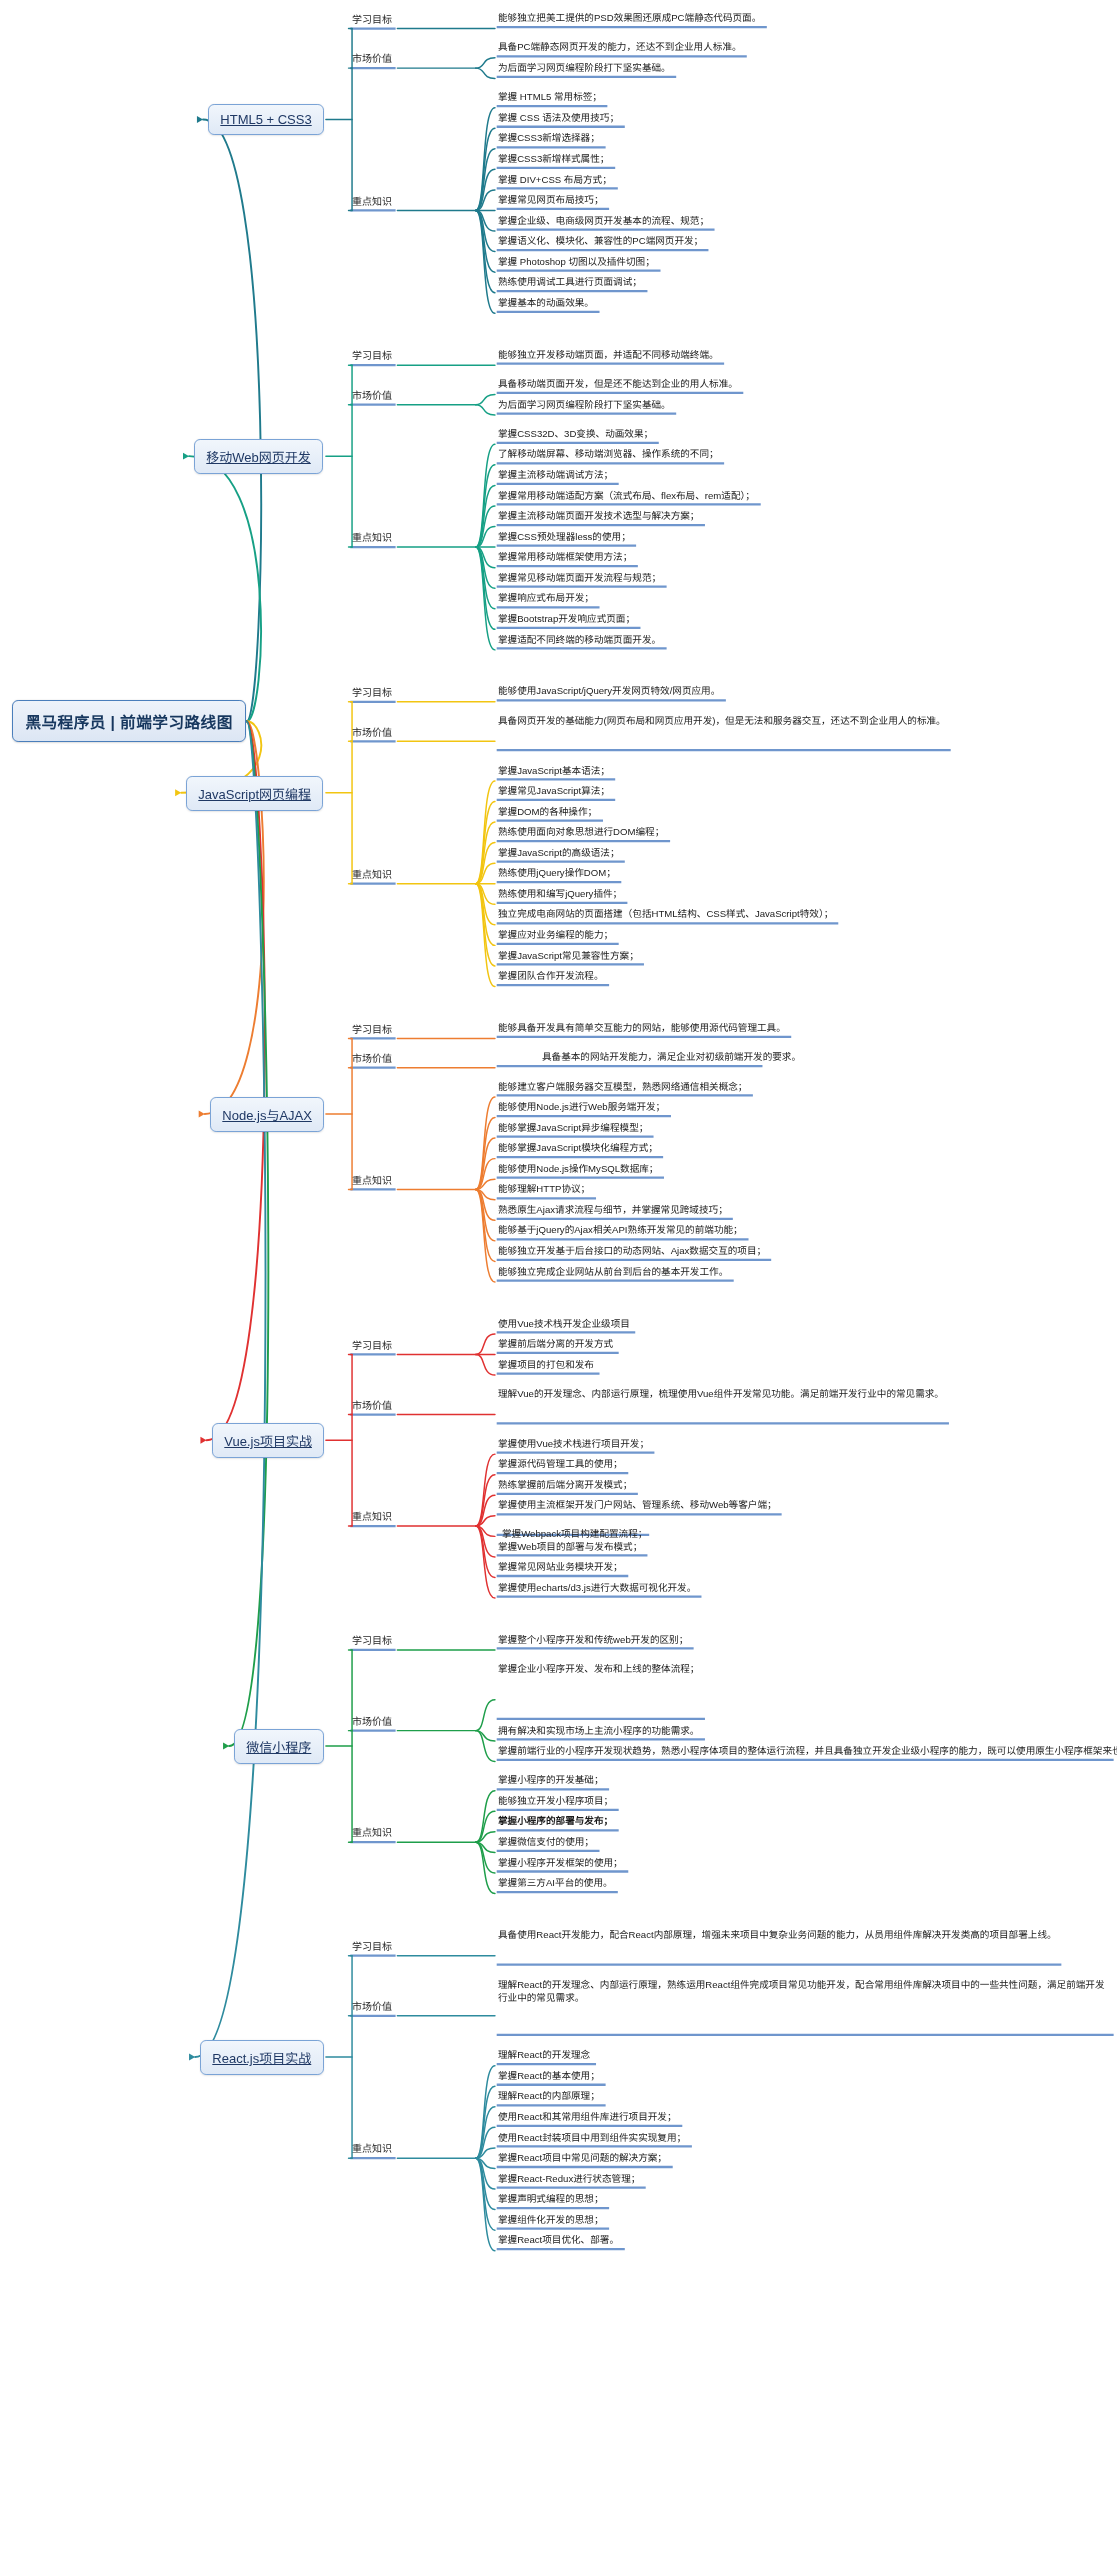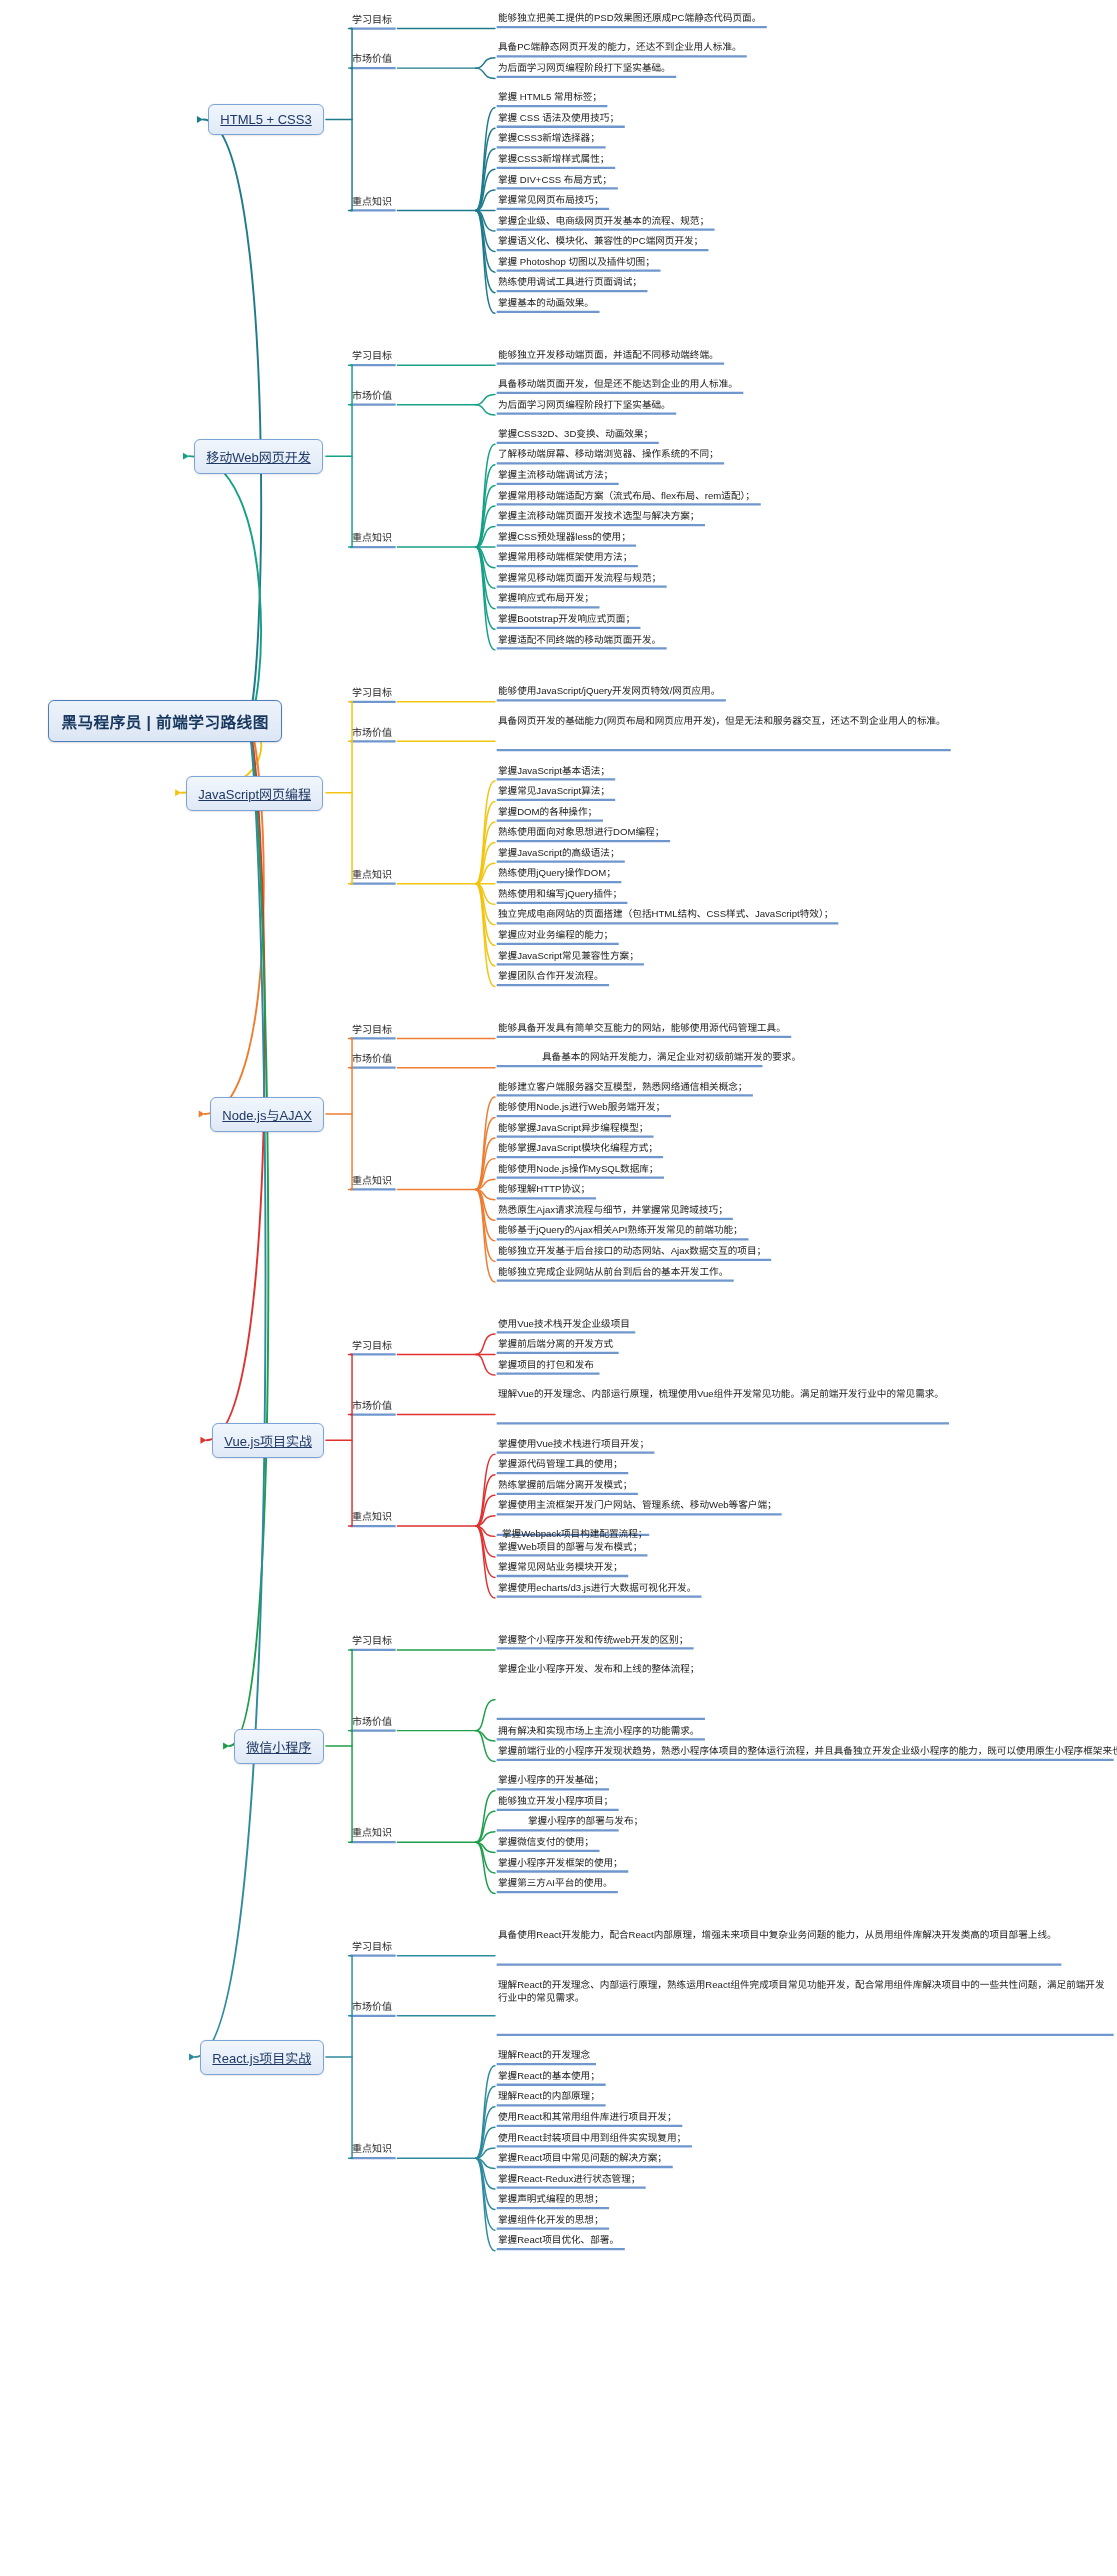--- a/index.html
+++ b/index.html
@@ -19,21 +19,20 @@
     padding:8.7px 12.2px;
     border:1.4px solid #4a7ebb;
     border-radius:6.1px;
     background:linear-gradient(to bottom,#eef3fa 0%,#dce6f4 100%);
     font-size:15.7px;
     font-weight:700;
     color:#17375e;
     white-space:nowrap;
     letter-spacing:0.4px;
     box-shadow:0 0.9px 1.7px rgba(0,0,0,.14);
-    margin-left:36px;
   }
 
   
   .stage-node{
     position:absolute;
     box-sizing:border-box;
     padding:7px 11.3px;
     border:1.2px solid #7aa3d6;
     border-radius:6.1px;
     background:linear-gradient(to bottom,#f1f6fc 0%,#dfe9f6 100%);
@@ -410,21 +409,21 @@
     <div class="cat-label" style="left: 352px; top: 1511px;">重点知识</div>
     <div class="stage-node" style="visibility: visible; left: 212px; top: 1423px;">Vue.js项目实战</div>
     <div class="leaf" style="left: 498px; top: 1634px; max-width: 610px;">掌握整个小程序开发和传统web开发的区别；</div>
     <div class="cat-label" style="left: 352px; top: 1635px;">学习目标</div>
     <div class="leaf wrap" style="left: 498px; top: 1663px; max-width: 610px;">掌握企业小程序开发、发布和上线的整体流程；</div>
     <div class="leaf" style="left: 498px; top: 1725px; max-width: 610px;">拥有解决和实现市场上主流小程序的功能需求。</div>
     <div class="leaf" style="left: 498px; top: 1745px; max-width: 610px;">掌握前端行业的小程序开发现状趋势，熟悉小程序体项目的整体运行流程，并且具备独立开发企业级小程序的能力，既可以使用原生小程序框架来也可以使用小程序框架来完成项目。</div>
     <div class="cat-label" style="left: 352px; top: 1716px;">市场价值</div>
     <div class="leaf" style="left: 498px; top: 1774px; max-width: 610px;">掌握小程序的开发基础；</div>
     <div class="leaf" style="left: 498px; top: 1795px; max-width: 610px;">能够独立开发小程序项目；</div>
-    <div class="leaf" style="left: 528px; top: 1815px; max-width: 610px;">掌握小程序的部署与发布；</div>
+    <div class="leaf" style="left: 498px; top: 1815px; max-width: 610px; font-weight: bold;">掌握小程序的部署与发布；</div>
     <div class="leaf" style="left: 498px; top: 1836px; max-width: 610px;">掌握微信支付的使用；</div>
     <div class="leaf" style="left: 498px; top: 1857px; max-width: 610px;">掌握小程序开发框架的使用；</div>
     <div class="leaf" style="left: 498px; top: 1877px; max-width: 610px;">掌握第三方AI平台的使用。</div>
     <div class="cat-label" style="left: 352px; top: 1827px;">重点知识</div>
     <div class="stage-node" style="visibility: visible; left: 234px; top: 1729px;">微信小程序</div>
     <div class="leaf wrap" style="left: 498px; top: 1929px; max-width: 610px;">具备使用React开发能力，配合React内部原理，增强未来项目中复杂业务问题的能力，从员用组件库解决开发类高的项目部署上线。</div>
     <div class="cat-label" style="left: 352px; top: 1941px;">学习目标</div>
     <div class="leaf wrap" style="left: 498px; top: 1979px; max-width: 610px;">理解React的开发理念、内部运行原理，熟练运用React组件完成项目常见功能开发，配合常用组件库解决项目中的一些共性问题，满足前端开发行业中的常见需求。</div>
     <div class="cat-label" style="left: 352px; top: 2001px;">市场价值</div>
     <div class="leaf" style="left: 498px; top: 2049px; max-width: 610px;">理解React的开发理念</div>

